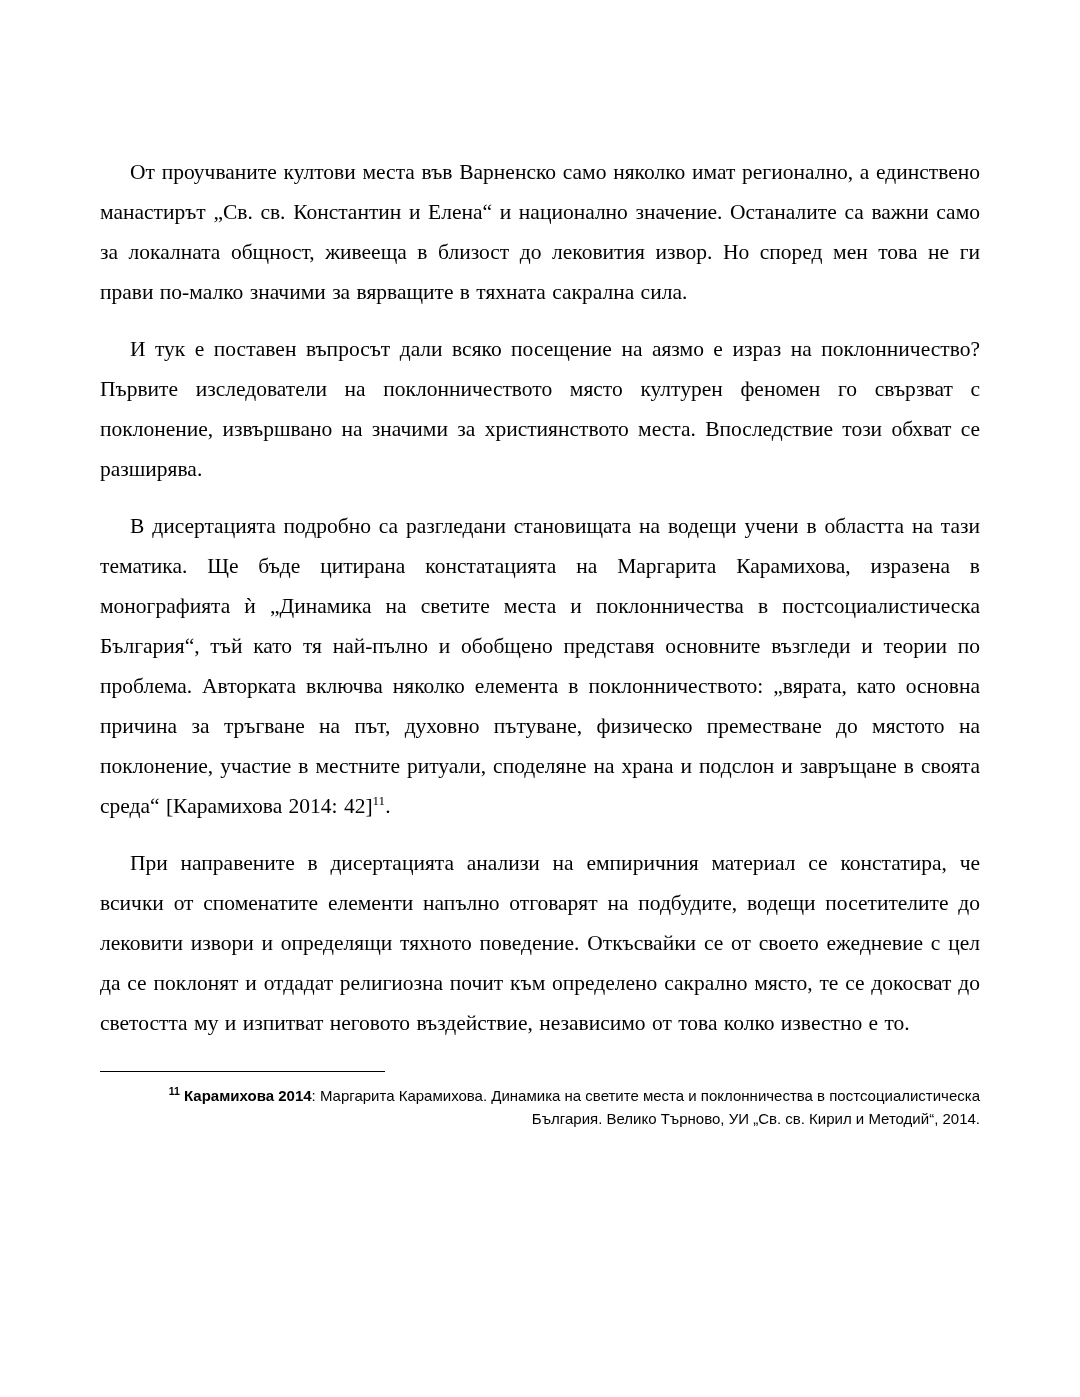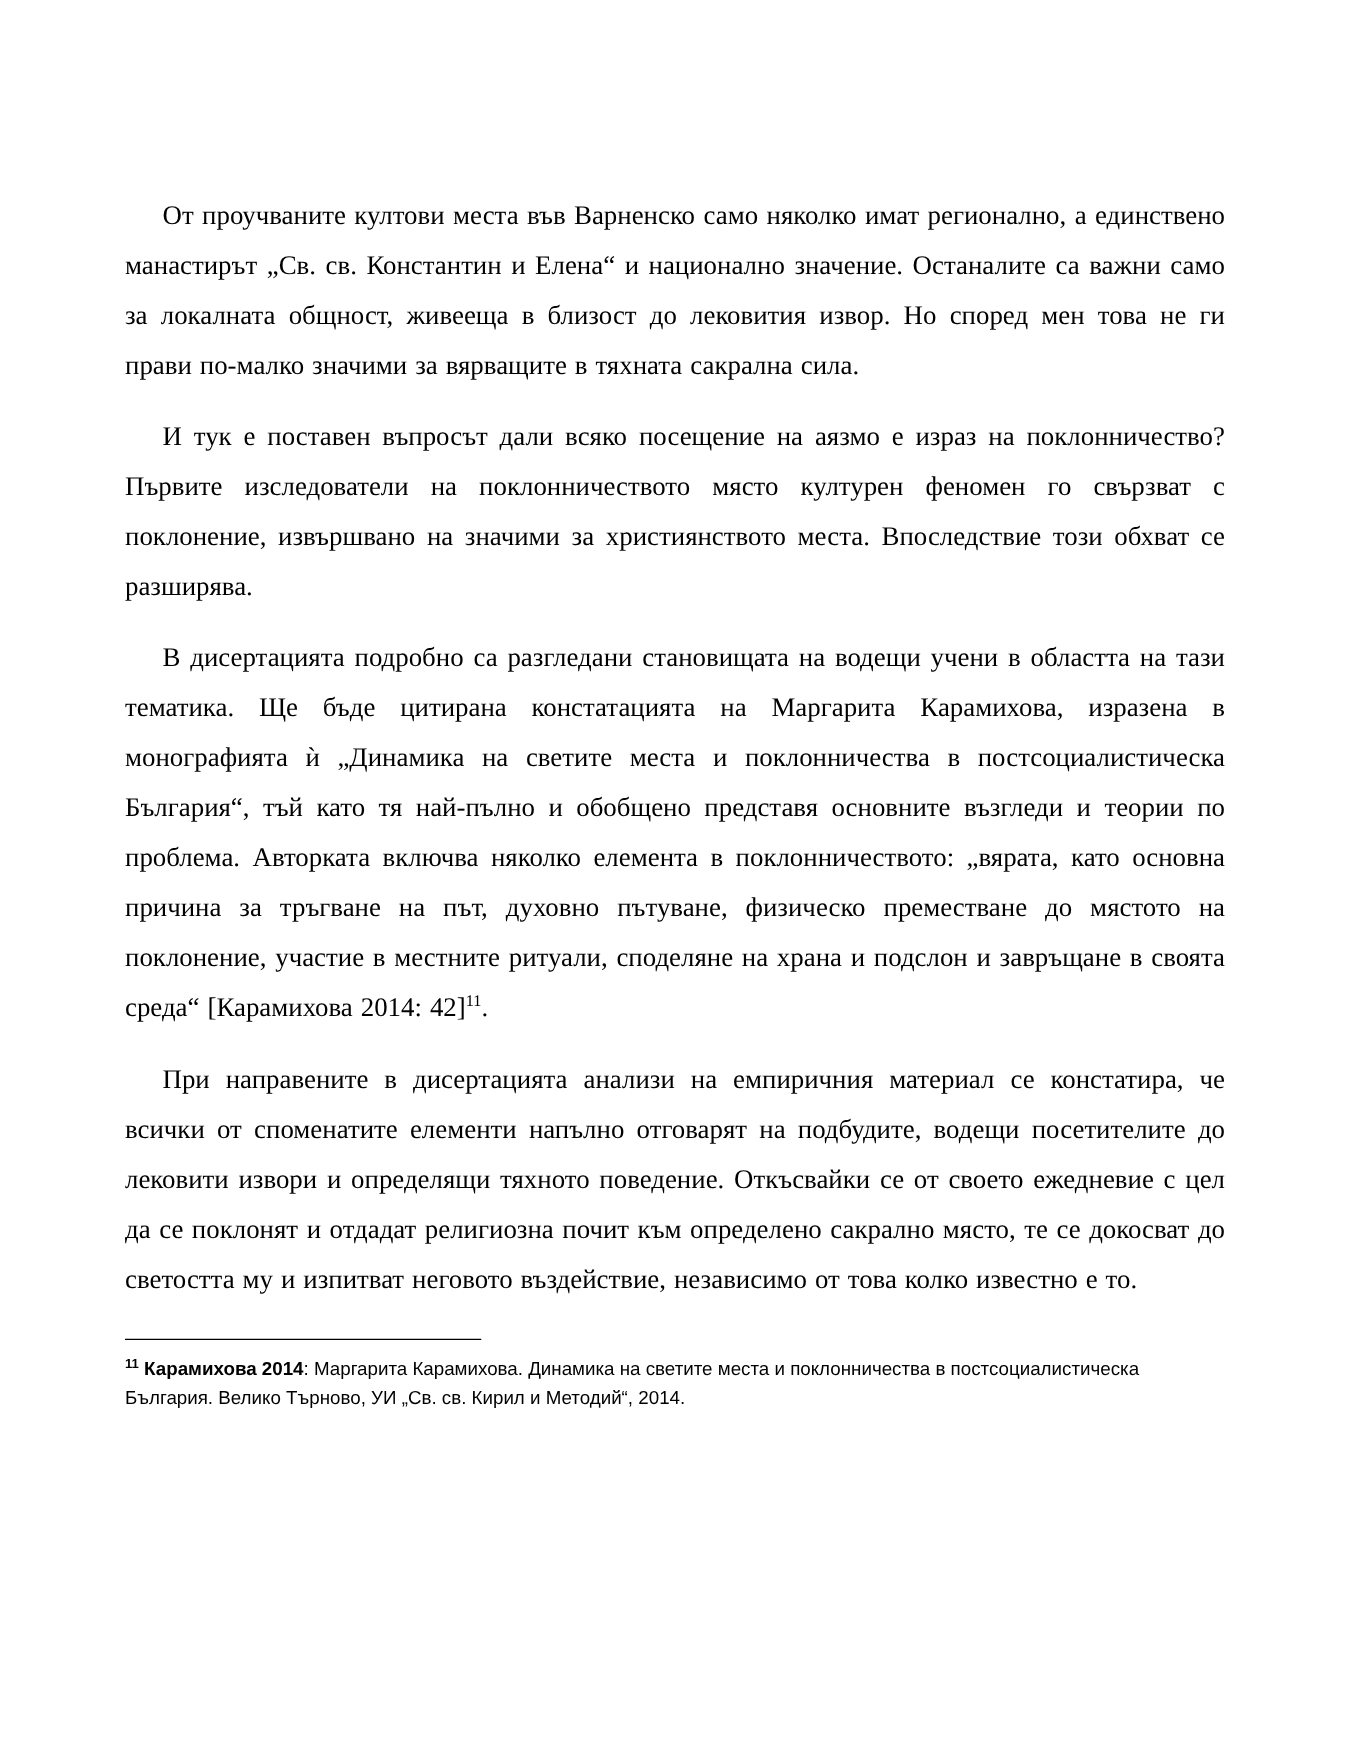--- a/index.html
+++ b/index.html
@@ -41,21 +41,21 @@
   .footnote-sep {
     border: none;
     border-top: 1px solid #000000;
     width: 285px;
     margin: 0 0 12px 0;
   }
   .footnote {
     font-family: "Liberation Sans", sans-serif;
     font-size: 15px;
     line-height: 23px;
-    text-align: left;
+    text-align: right;
     margin: 0;
   }
   .footnote .fn-marker {
     font-size: 10.5px;
     font-weight: bold;
     vertical-align: super;
     line-height: 0;
   }
   .footnote .fn-label {
     font-weight: bold;

